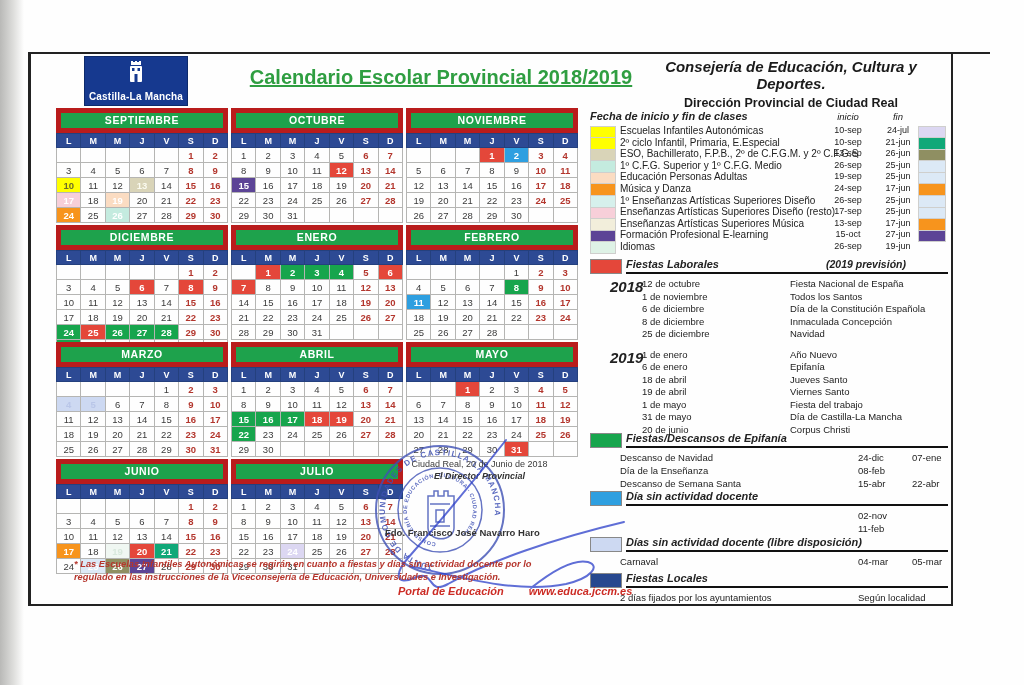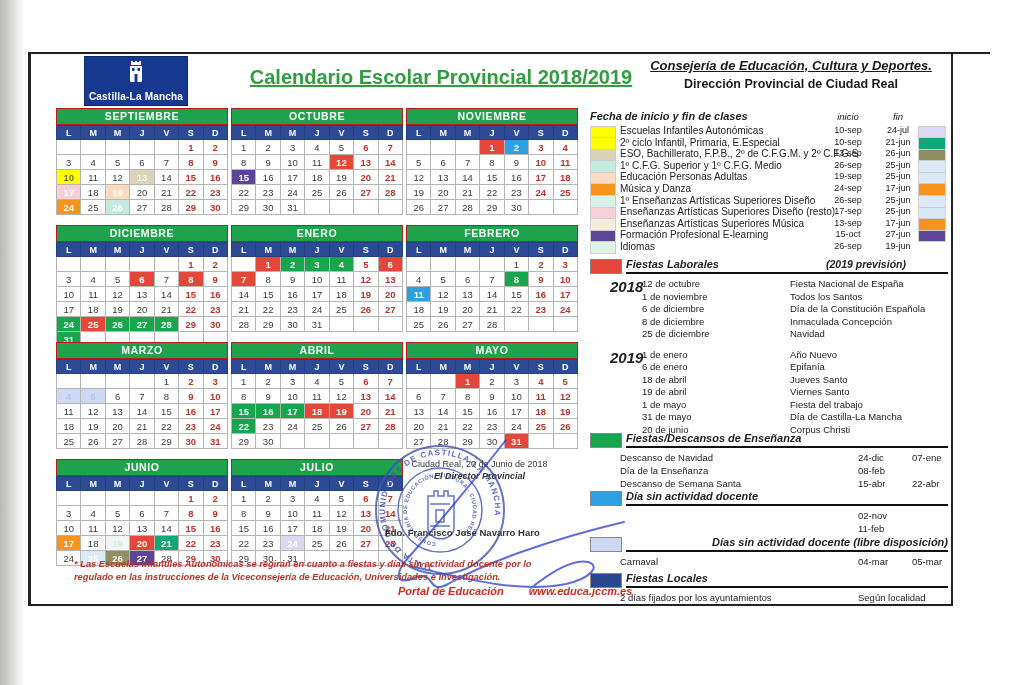--- a/index.html
+++ b/index.html
@@ -7,27 +7,27 @@
   .scan-edge{position:absolute;left:0;top:0;width:24px;height:100%;background:linear-gradient(90deg,#b9b9b7,#dddddb 55%,#fefefe);}
   .border-rect{position:absolute;left:28px;top:52px;width:920px;height:550px;border:2px solid #222;border-left-width:3px;}
   .top-ext{position:absolute;left:948px;top:52px;width:42px;height:2px;background:#222;}
 
   
   .logo{position:absolute;left:84px;top:56px;width:102px;height:48px;background:#16398f;display:flex;flex-direction:column;align-items:center;justify-content:flex-end;border:1px solid #0d2a6b;}
   .logo-emblem{position:absolute;top:3px;left:50%;transform:translateX(-50%);}
   .logo-text{color:#fff;font-size:10px;font-weight:bold;margin-bottom:3px;letter-spacing:.2px;}
   .title{position:absolute;left:226px;top:66px;width:430px;text-align:center;font-size:20px;font-weight:bold;color:#2f9e41;text-decoration:underline;}
   .org{position:absolute;left:638px;top:58px;width:306px;text-align:center;color:#1a1a1a;}
-  .org1{font-size:13px;font-weight:bold;font-style:italic;text-decoration:underline;}
+  .org1{font-size:15px;font-weight:bold;font-style:italic;}
   .org2{font-size:12.5px;font-weight:bold;margin-top:4px;}
 
   
   #months-grid{position:absolute;left:56px;top:108px;display:grid;grid-template-columns:repeat(3,175px);grid-auto-rows:117px;}
   .month{width:172px;}
-  .month-title{background:#1ea24c;border:1px solid #b91c1c;color:#fff;font-weight:bold;font-size:10.5px;height:15px;line-height:15px;text-align:center;letter-spacing:.6px;}
+  .month-title{background:#1ea24c;border:5px solid #b91c1c;color:#fff;font-weight:bold;font-size:10.5px;height:15px;line-height:15px;text-align:center;letter-spacing:.6px;}
   .month table{border-collapse:collapse;width:172px;table-layout:fixed;}
   .month th{background:#2d4a94;border:1px solid #24407e;color:#fff;font-size:9px;height:13px;font-weight:bold;padding:0;}
   .month td{border:1px solid #b5b5b3;height:14px;font-size:9.5px;text-align:center;color:#3a3a3a;padding:0;}
   .month td.we{color:#b3362d;font-weight:bold;}
   .month td.col{font-weight:bold;}
 
   
   .right-panel{position:absolute;left:590px;top:108px;width:358px;height:496px;font-size:9.5px;color:#222;}
   .legend-head{position:absolute;left:0;top:2px;width:358px;}
   .legend-title{font-size:11px;font-weight:bold;font-style:italic;}
@@ -948,21 +948,21 @@
               <span class="fl-date">20 de junio</span>
               <span class="fl-name">Corpus Christi</span>
             </div>
           </div>
         </div>
     </div>
 
     <div class="section" id="sec-ensenanza" style="top:324px;">
       <div class="sec-head">
         <span class="sec-sw" id="sw-ensenanza" style="background: rgb(23, 165, 77);"></span>
-        <span class="sec-title">Fiestas/Descansos de Enseñanza</span>
+        <span class="sec-title">Fiestas/Descansos de Epifanía</span>
       </div>
       <div id="ensenanza-rows" style="position:relative;margin-top:4px;">
           <div class="sr-row">
             <span class="sr-name">Descanso de Navidad</span>
             <span class="sr-from">24-dic</span>
             <span class="sr-to">07-ene</span>
           </div>
           <div class="sr-row">
             <span class="sr-name">Día de la Enseñanza</span>
             <span class="sr-from">08-feb</span>
@@ -983,21 +983,21 @@
       <div id="diasin-rows" style="position:relative;margin-top:4px;">
           <div class="sr-row">
             <span class="sr-from">02-nov</span>
           </div>
           <div class="sr-row">
             <span class="sr-from">11-feb</span>
           </div>
         </div>
     </div>
 
-    <div class="section" id="sec-libre" style="top:428px;text-align:right;">
+    <div class="section" id="sec-libre" style="top:428px;">
       <div class="sec-head">
         <span class="sec-sw" id="sw-libre" style="background: rgb(205, 217, 242);"></span>
         <span class="sec-title">Días sin actividad docente (libre disposición)</span>
       </div>
       <div id="libre-rows" style="position:relative;margin-top:4px;">
           <div class="sr-row">
             <span class="sr-name">Carnaval</span>
             <span class="sr-from">04-mar</span>
             <span class="sr-to">05-mar</span>
           </div>

